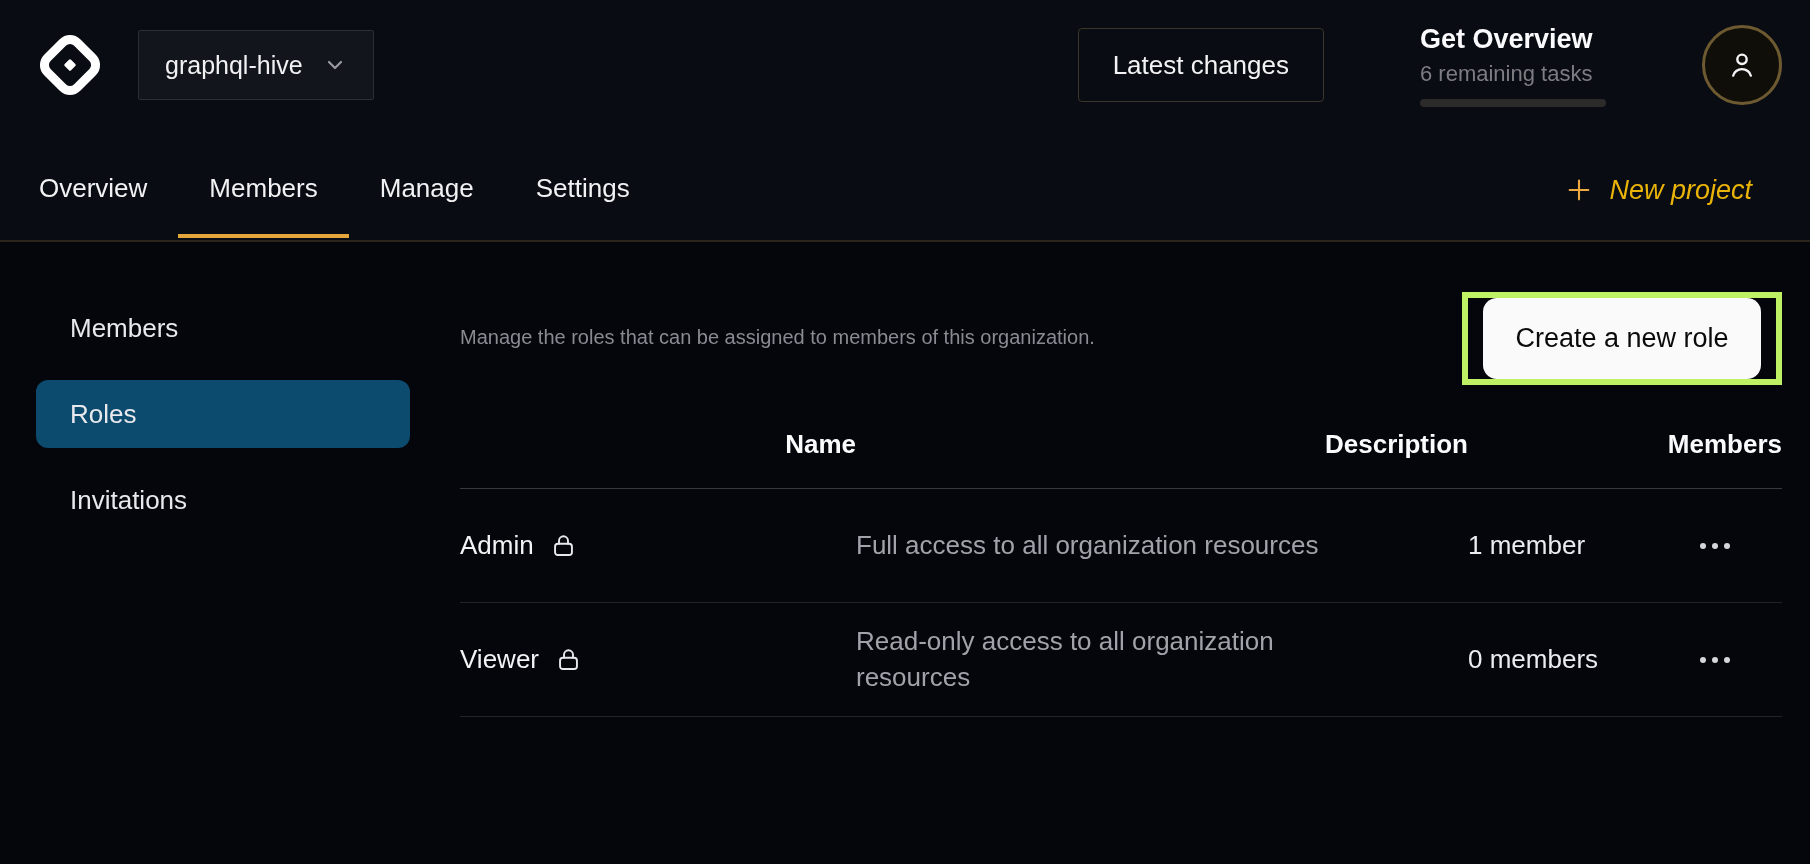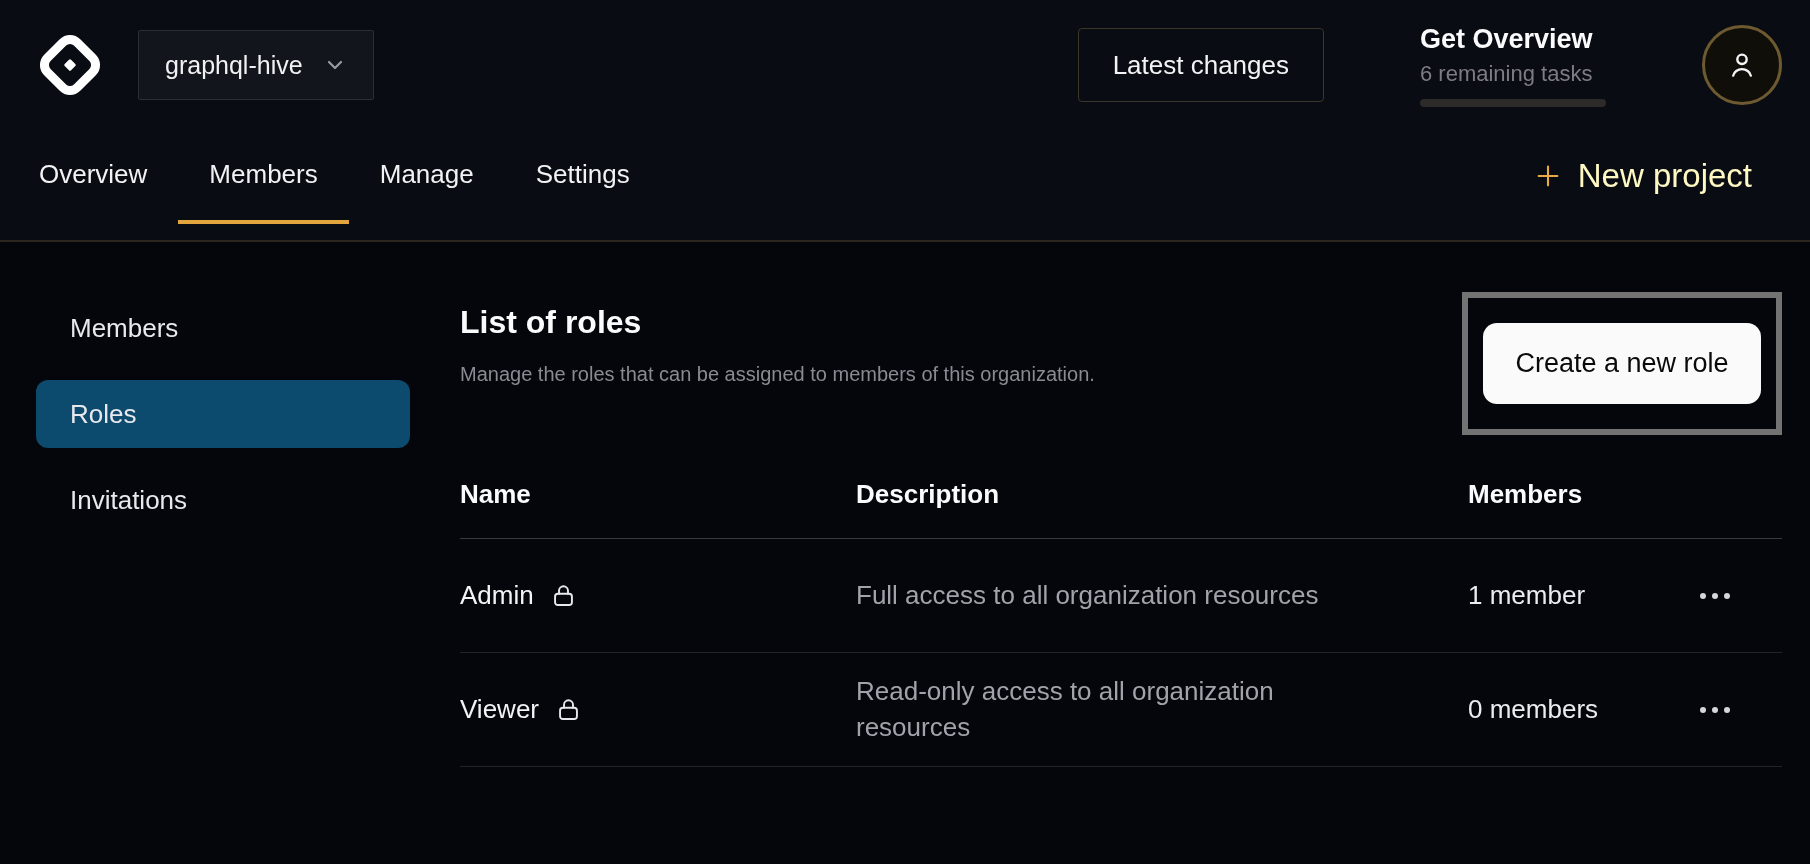--- a/index.html
+++ b/index.html
@@ -31,58 +31,58 @@
   .gs-sub { font-size:22px; color:#7d7c82; margin-top:6px; }
   .gs-track { margin-top:12px; height:8px; background:#2d2a2a; border-radius:4px; overflow:hidden; }
   .gs-fill { height:100%; background:#edaa43; width:0; }
   .avatar {
     margin-left:96px; width:80px; height:80px; border-radius:50%;
     border:3px solid #6e5a31; background:#100e09;
     display:flex; align-items:center; justify-content:center; cursor:pointer; flex:0 0 auto;
   }
 
   
-  .tabbar { display:flex; align-items:flex-end; padding:0 38px 16px 8px; height:110px; }
+  .tabbar { display:flex; align-items:flex-end; padding:0 38px 2px 8px; height:110px; }
   .tab {
     padding:0 31px; font-size:26px; color:#f2f2f4; cursor:pointer;
     display:flex; align-items:center; height:96px;
     border-bottom:4px solid transparent;
   }
   .tab.active { border-bottom-color:#e3a63c; }
   .new-project {
     margin-left:auto; display:flex; align-items:center; gap:16px;
-    color:#fef9c3; font-size:33px; cursor:pointer; height:96px; padding-right:20px;
+    color:#eab308; font-size:27px; cursor:pointer; height:96px; padding-right:20px;font-style:italic;
   }
 
   
   .content { display:flex; padding:0 28px 0 36px; }
   .sidebar { width:374px; flex:0 0 auto; padding-top:52px; display:flex; flex-direction:column; gap:18px; }
   .side-item {
     height:68px; display:flex; align-items:center; padding:0 34px;
     border-radius:12px; font-size:26px; color:#e9e9ed; cursor:pointer;
   }
   .side-item.active { background:#0c4a6e; }
 
   .main { flex:1; padding:50px 0 0 50px; }
   .main-head { display:flex; align-items:flex-start; }
   .titles { padding-top:12px; }
   .page-title { font-size:32px; font-weight:bold; color:#fbfbfd; }
   .page-sub { font-size:20px; color:#8b8a92; margin-top:22px; }
   .annotation {
-    margin-left:auto; border:6px solid #737373; padding:25px 15px; flex:0 0 auto;
+    margin-left:auto; border:6px solid #bef264; padding:0 15px; flex:0 0 auto;
   }
   .btn-create {
     width:278px; height:81px; background:#fafafa; color:#0a0a0a;
     border:none; border-radius:14px; font-size:27px; font-family:inherit; cursor:pointer;
   }
 
   
   table.roles { width:100%; border-collapse:collapse; margin-top:26px; }
   .roles th {
-    text-align:left; font-size:26px; font-weight:bold; color:#fbfbfd;
+    text-align:right; font-size:26px; font-weight:bold; color:#fbfbfd;
     padding:18px 0 28px 0; border-bottom:1.5px solid #39383d;
   }
   .roles td { border-bottom:1.5px solid #232227; vertical-align:middle; font-size:26px; }
   .roles tr.role-row td { height:114px; }
   .col-name { width:396px; }
   .col-desc { width:612px; }
   .name-cell { display:flex; align-items:center; gap:16px; color:#f3f3f5; }
   .desc-cell { color:#a3a2aa; max-width:500px; line-height:1.35; padding:20px 0; }
   .members-cell-inner { display:flex; align-items:center; }
   .members-count { color:#ececf0; }
@@ -149,21 +149,20 @@
 <div class="content">
   <div class="sidebar">
     <div class="side-item">Members</div>
     <div class="side-item active">Roles</div>
     <div class="side-item">Invitations</div>
   </div>
 
   <div class="main">
     <div class="main-head">
       <div class="titles">
-        <div class="page-title">List of roles</div>
         <div class="page-sub">Manage the roles that can be assigned to members of this organization.</div>
       </div>
       <div class="annotation">
         <button class="btn-create">Create a new role</button>
       </div>
     </div>
 
     <table class="roles">
       <thead>
         <tr>

